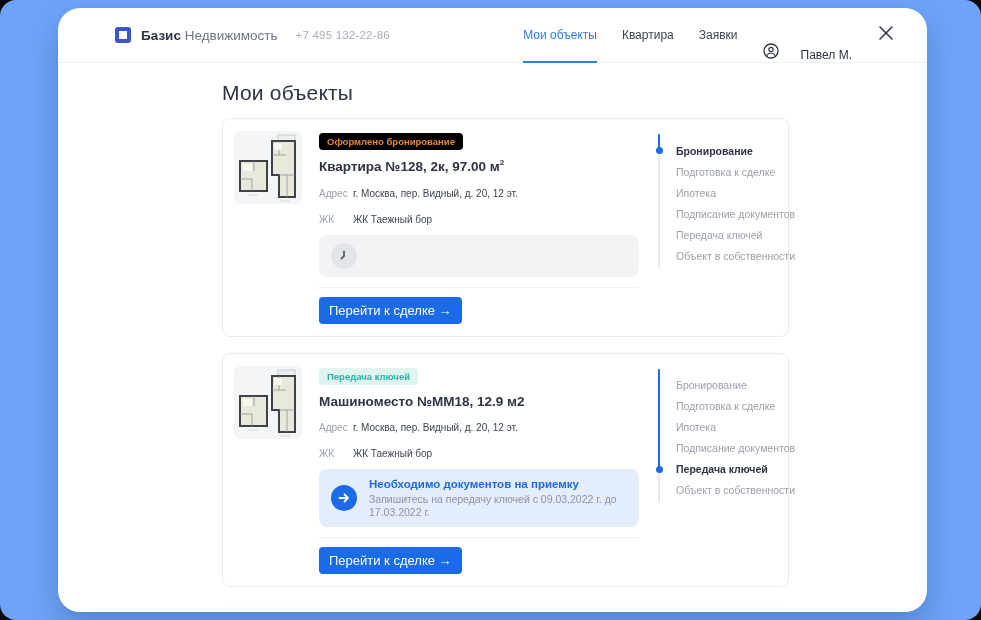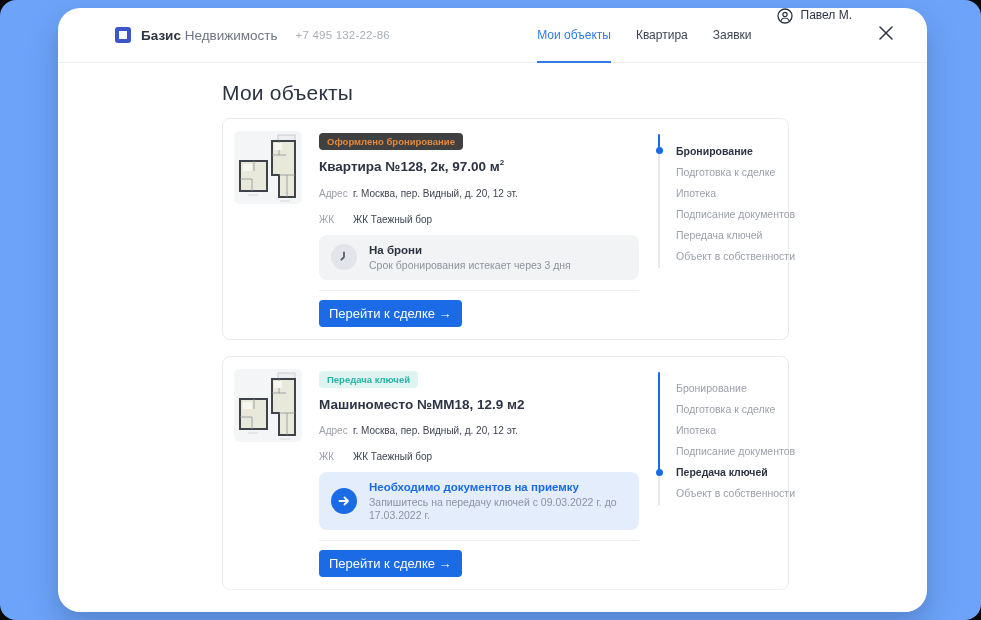--- a/index.html
+++ b/index.html
@@ -15,33 +15,33 @@
   .hgroup { display:flex; align-items:center; }
   .logo-icon { width:16px; height:16px; box-sizing:border-box; border:4px solid #3c55c8; border-radius:3px; background:#fff; }
   .brand { margin-left:10px; font-size:13.5px; color:#2c3342; white-space:nowrap; }
   .brand .b { font-weight:700; }
   .brand .l { font-weight:400; color:#6f7582; }
   .phone { margin-left:18px; font-size:11.5px; color:#a9aeb8; letter-spacing:.2px; }
   .nav { margin-left:auto; display:flex; align-items:stretch; gap:25px; }
   .nav-item { display:flex; align-items:center; font-size:12px; color:#3e4452; cursor:pointer; position:relative; white-space:nowrap; }
   .nav-item.active { color:#2f7ce6; }
   .nav-item.active::after { content:''; position:absolute; left:0; right:0; bottom:-1px; height:2px; background:#2f7ce6; }
-  .user { display:flex; align-items:flex-start; gap:8px; font-size:12px; color:#2c3342; cursor:pointer; }
+  .user { display:flex; align-items:flex-end; gap:22px; font-size:12px; color:#2c3342; cursor:pointer; }
   .close-btn { display:flex; align-items:center; margin-left:2px; cursor:pointer; }
 
   
   .main { padding:18px 0 0 164px; }
   .page-title { font-size:21px; font-weight:500; color:#2c3342; margin:0 0 13px; letter-spacing:.2px; }
 
   .card { width:567px; box-sizing:border-box; border:1px solid #e9ebef; border-radius:8px; background:#fff;
           display:flex; padding:12px 0 12px 11px; margin-bottom:16px; }
   .thumb { width:68px; height:73px; border-radius:6px; background:#f4f5f7; flex:none; overflow:hidden; }
   .card-main { flex:1; margin:0 16px 0 17px; min-width:0; }
   .badge { display:inline-block; font-size:9.5px; font-weight:700; padding:3px 8px; border-radius:4px; margin-top:2px; }
-  .badge.orange { background:#404040; color:#e2883c; }
+  .badge.orange { background:#000000; color:#e2883c; }
   .badge.teal   { background:#dff4f1; color:#27b3a4; }
   .badge.blue   { background:#e2edfb; color:#3b7de2; }
   .card-title { font-size:13.5px; font-weight:700; color:#2c3342; margin-top:8px; }
   .card-title sup { font-size:8px; }
   .row { display:flex; font-size:10px; margin-top:14px; line-height:12px; }
   .row-label { width:34px; color:#9ba0aa; flex:none; }
   .row-value { color:#3d4452; }
 
   .notice { display:flex; align-items:center; gap:12px; border-radius:8px; padding:8px 12px; margin-top:9px; }
   .notice.gray { background:#f2f3f5; }
@@ -127,24 +127,20 @@
           <div class="row">
             <span class="row-label">ЖК</span>
             <span class="row-value">ЖК Таежный бор</span>
           </div>
           <div class="notice gray">
             <span class="notice-icon">
               <svg width="14" height="14" viewBox="0 0 14 14">
                   <path d="M7 2.5 V7 L4.4 9.6" stroke="#555c66" stroke-width="1.8" stroke-linecap="round" stroke-linejoin="round" fill="none"></path>
                 </svg>
             </span>
-            <span>
-              <div class="notice-title">На брони</div>
-              <div class="notice-text">Срок бронирования истекает через 3 дня</div>
-            </span>
           </div>
           <hr class="card-divider">
           <button class="cta">Перейти к сделке →</button>
         </div>
         <div class="tl-col">
           <div class="tl">
             <span class="tl-track"></span>
             <span class="tl-progress" style="height: 16.5px;"></span>
             <span class="tl-dot" style="top: 7px;"></span>
             <div class="tl-item active">Бронирование</div>

